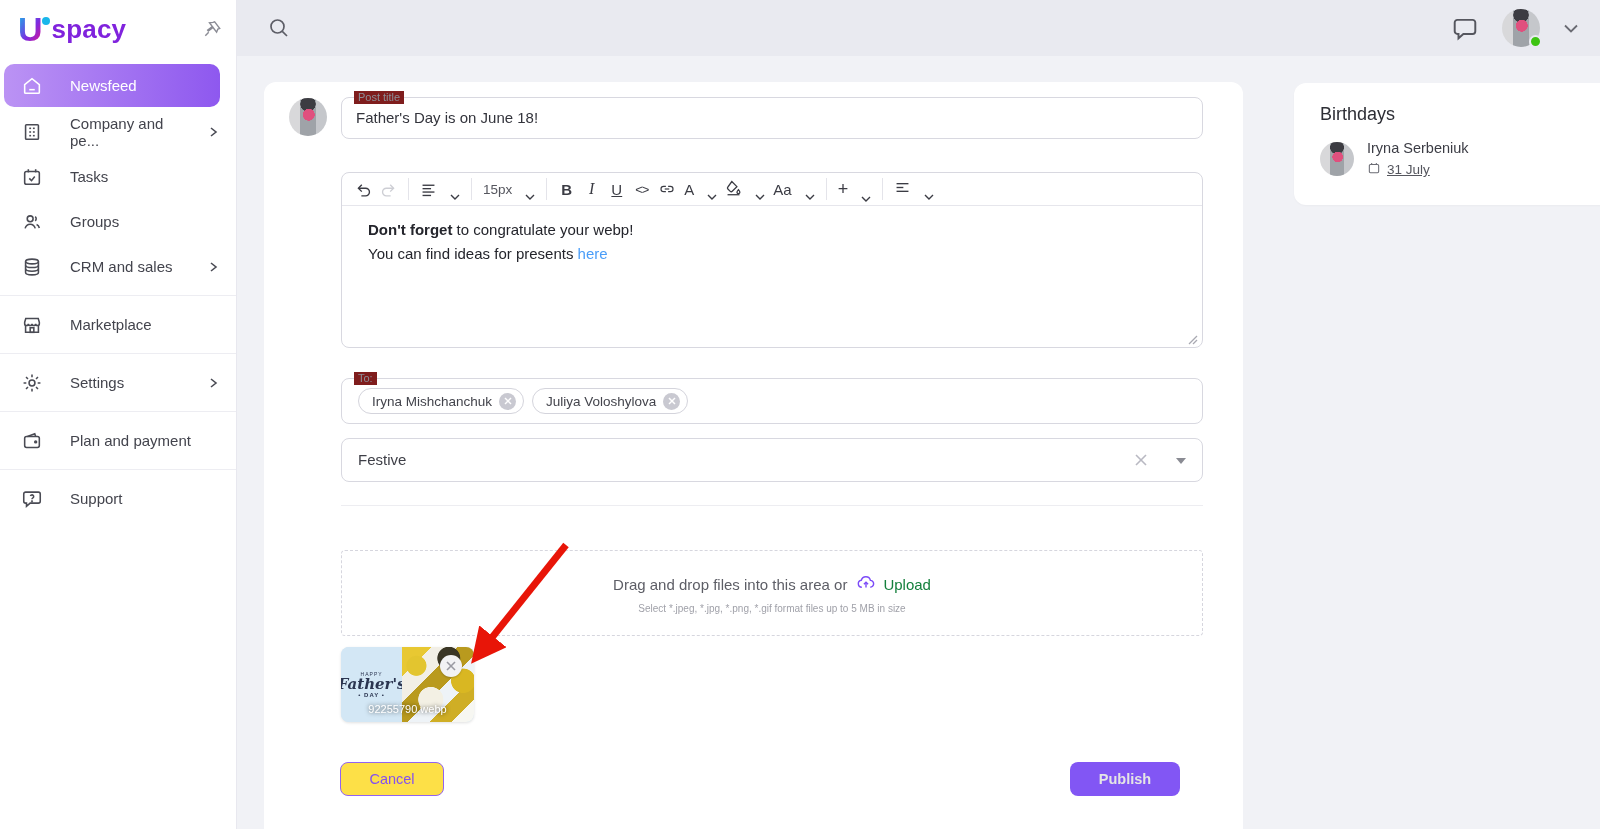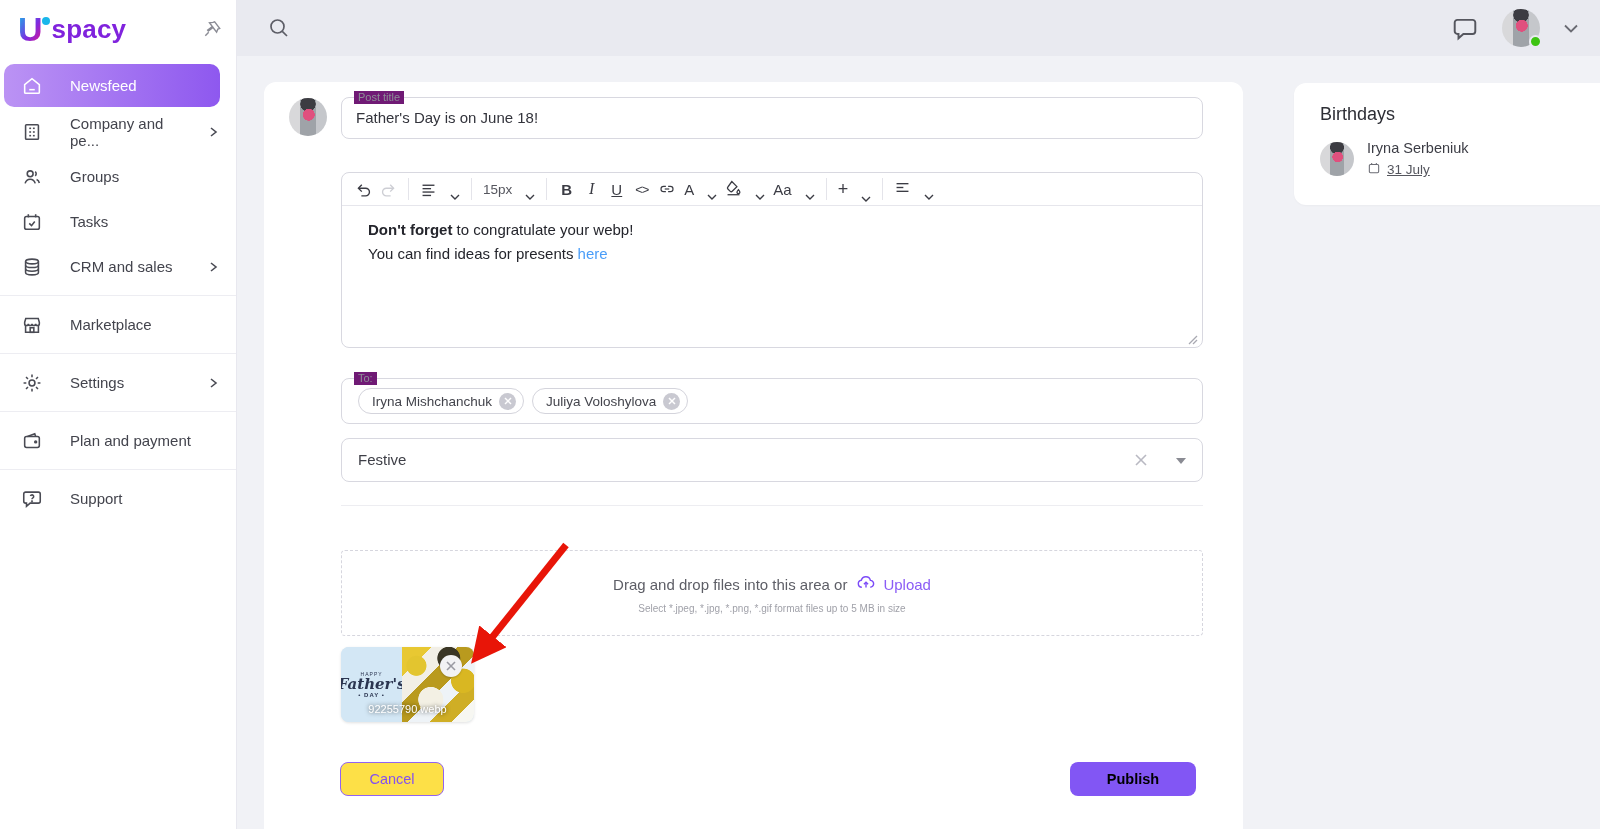--- a/index.html
+++ b/index.html
@@ -39,21 +39,21 @@
   .nav-item svg { stroke:#4a4b54; }
   .nav-item.active svg { stroke:#ffffff; }
   .nav-chevron { margin-left:auto; width:14px; height:14px; }
   .nav-divider { height:1px; background:#ededf2; margin:6px 0; }
 
   
   .main-card { position:absolute; left:264px; top:82px; width:979px; height:747px; background:#ffffff; border-radius:12px 12px 0 0; }
   .composer-avatar { position:absolute; left:25px; top:16px; width:38px; height:38px; }
 
   .outlined { position:absolute; border:1px solid #d8d8e0; border-radius:8px; background:#fff; }
-  .float-label { position:absolute; top:-7px; left:12px; background:#701a75; padding:0 4px; font-size:11px; color:#8d8e97; line-height:13px; }
+  .float-label { position:absolute; top:-7px; left:12px; background:#7f1d1d; padding:0 4px; font-size:11px; color:#8d8e97; line-height:13px; }
 
   .title-field { left:77px; top:15px; width:862px; height:42px; }
   .title-value { padding:11px 14px; font-size:15px; color:#33343c; white-space:nowrap; overflow:hidden; }
 
   .editor { left:77px; top:90px; width:862px; height:176px; }
   .ed-toolbar { height:33px; border-bottom:1px solid #e6e6ec; display:flex; align-items:center; padding:0 9px; }
   .tb-btn { height:26px; min-width:25px; display:flex; align-items:center; justify-content:center; padding:0 4px;
     font-size:15px; color:#3b3c44; cursor:pointer; border-radius:4px; gap:13px; }
   .tb-btn.disabled { color:#cdced4; cursor:default; }
   .tb-btn svg { stroke:#3b3c44; }
@@ -79,21 +79,21 @@
   .select-value { padding:12px 16px; font-size:15px; color:#3e3f47; }
   .select-clear { position:absolute; right:52px; top:12px; width:18px; height:18px; cursor:pointer; }
   .select-caret { position:absolute; right:16px; top:19px; width:0; height:0; cursor:pointer;
     border-left:5px solid transparent; border-right:5px solid transparent; border-top:6px solid #8a8b93; }
 
   .section-divider { position:absolute; left:77px; top:423px; width:862px; height:1px; background:#ededf1; }
 
   .dropzone { position:absolute; left:77px; top:468px; width:862px; height:86px; border:1px dashed #d6d6de; border-radius:4px;
     display:flex; flex-direction:column; align-items:center; justify-content:center; background:#fff; }
   .dz-row { display:flex; align-items:center; gap:9px; font-size:15px; color:#5d5e66; }
-  .dz-upload { display:flex; align-items:center; gap:7px; color:#8b5cf6; font-weight:500; cursor:pointer; }
+  .dz-upload { display:flex; align-items:center; gap:7px; color:#15803d; font-weight:500; cursor:pointer; }
   .dz-hint { margin-top:7px; font-size:10px; color:#a0a1a9; }
 
   .thumb { position:absolute; left:77px; top:565px; width:133px; height:75px; border-radius:8px; overflow:hidden;
     background:#d3e7f5; box-shadow:0 1px 3px rgba(0,0,0,0.12); }
   .thumb-left { position:absolute; left:0; top:0; width:46%; height:100%; background:#d3e7f5;
     display:flex; flex-direction:column; align-items:center; justify-content:center; color:#2b3550; }
   .thumb-happy { font-size:5px; letter-spacing:1px; }
   .thumb-title { font-family:"DejaVu Serif", serif; font-style:italic; font-weight:700; font-size:15px; line-height:15px; }
   .thumb-day { font-size:6px; font-weight:700; letter-spacing:1px; }
   .thumb-right { position:absolute; right:0; top:0; width:54%; height:100%;
@@ -106,22 +106,22 @@
   }
   .thumb-name { position:absolute; bottom:7px; left:0; width:100%; text-align:center; color:#ffffff; font-size:11px;
     text-shadow:0 0 4px rgba(0,0,0,0.7); }
   .thumb-close { position:absolute; top:8px; right:12px; width:22px; height:22px; border-radius:50%; background:#f2f2f4;
     display:flex; align-items:center; justify-content:center; cursor:pointer; box-shadow:0 1px 2px rgba(0,0,0,0.2); }
 
   .red-arrow { position:absolute; left:440px; top:533px; width:150px; height:145px; pointer-events:none; }
 
   .btn-cancel { position:absolute; left:76px; top:680px; width:104px; height:34px; border:1px solid #9263f2; border-radius:8px;
     background:#fde047; color:#8450f0; font-size:14.5px; font-weight:500; cursor:pointer; font-family:inherit; }
-  .btn-publish { position:absolute; left:806px; top:680px; width:126px; height:34px; border:none; border-radius:8px;
-    background:#8256f4; color:#000000; font-size:14.5px; font-weight:600; cursor:pointer; font-family:inherit; }
+  .btn-publish { position:absolute; left:806px; top:680px; width:110px; height:34px; border:none; border-radius:8px;
+    background:#8256f4; color:#e5e5e5; font-size:14.5px; font-weight:600; cursor:pointer; font-family:inherit; }
 
   
   .birthday-card { position:absolute; left:1257px; top:83px; width:321px; height:122px; background:#ffffff; border-radius:12px;
     padding:21px 26px; box-shadow:0 1px 2px rgba(0,0,0,0.03);margin-left:37px; }
   .bd-title { font-size:18px; color:#2d2e35; font-weight:500; }
   .bd-row { display:flex; align-items:center; gap:13px; margin-top:15px; }
   .bd-avatar { width:34px; height:34px; }
   .bd-name { font-size:14.5px; color:#3c3d45; }
   .bd-date { display:flex; align-items:center; gap:6px; margin-top:5px; font-size:13.5px; color:#55565e;text-decoration:underline; }
 </style>
@@ -198,38 +198,38 @@
         <span class="nav-chevron">
           <svg width="14" height="14" viewBox="0 0 14 14" fill="none" stroke="#6f7078" stroke-width="1.6">
             <polyline points="5,3 10,7 5,11"></polyline>
           </svg>
         </span>
       </div>
 
       <div class="nav-item">
         <span class="nav-icon">
           <svg width="22" height="22" viewBox="0 0 24 24" fill="none" stroke-width="1.7">
-            <circle cx="10" cy="8.5" r="3.2"></circle>
-            <path d="M4.5 19c.8-3 3-4.5 5.5-4.5s4.7 1.5 5.5 4.5"></path>
-            <path d="M15.5 6.2a3 3 0 0 1 0 4.6M17 14.8c1.6.6 2.6 1.9 3 3.7"></path>
-          </svg>
-        </span>
-        <span>Groups</span>
-      </div>
-
-      <div class="nav-item">
-        <span class="nav-icon">
-          <svg width="22" height="22" viewBox="0 0 24 24" fill="none" stroke-width="1.7">
             <rect x="4" y="6" width="16" height="14" rx="2"></rect>
             <line x1="8" y1="3.5" x2="8" y2="7"></line>
               <line x1="16" y1="3.5" x2="16" y2="7"></line>
             <polyline points="9,13.5 11.5,16 15,11.5"></polyline>
           </svg>
         </span>
         <span>Tasks</span>
+      </div>
+
+      <div class="nav-item">
+        <span class="nav-icon">
+          <svg width="22" height="22" viewBox="0 0 24 24" fill="none" stroke-width="1.7">
+            <circle cx="10" cy="8.5" r="3.2"></circle>
+            <path d="M4.5 19c.8-3 3-4.5 5.5-4.5s4.7 1.5 5.5 4.5"></path>
+            <path d="M15.5 6.2a3 3 0 0 1 0 4.6M17 14.8c1.6.6 2.6 1.9 3 3.7"></path>
+          </svg>
+        </span>
+        <span>Groups</span>
       </div>
 
       <div class="nav-item">
         <span class="nav-icon">
           <svg width="22" height="22" viewBox="0 0 24 24" fill="none" stroke-width="1.7">
             <ellipse cx="12" cy="6" rx="7" ry="2.6"></ellipse>
             <path d="M5 6v4c0 1.4 3.1 2.6 7 2.6s7-1.2 7-2.6V6"></path>
             <path d="M5 10v4c0 1.4 3.1 2.6 7 2.6s7-1.2 7-2.6v-4"></path>
             <path d="M5 14v4c0 1.4 3.1 2.6 7 2.6s7-1.2 7-2.6v-4"></path>
           </svg>

